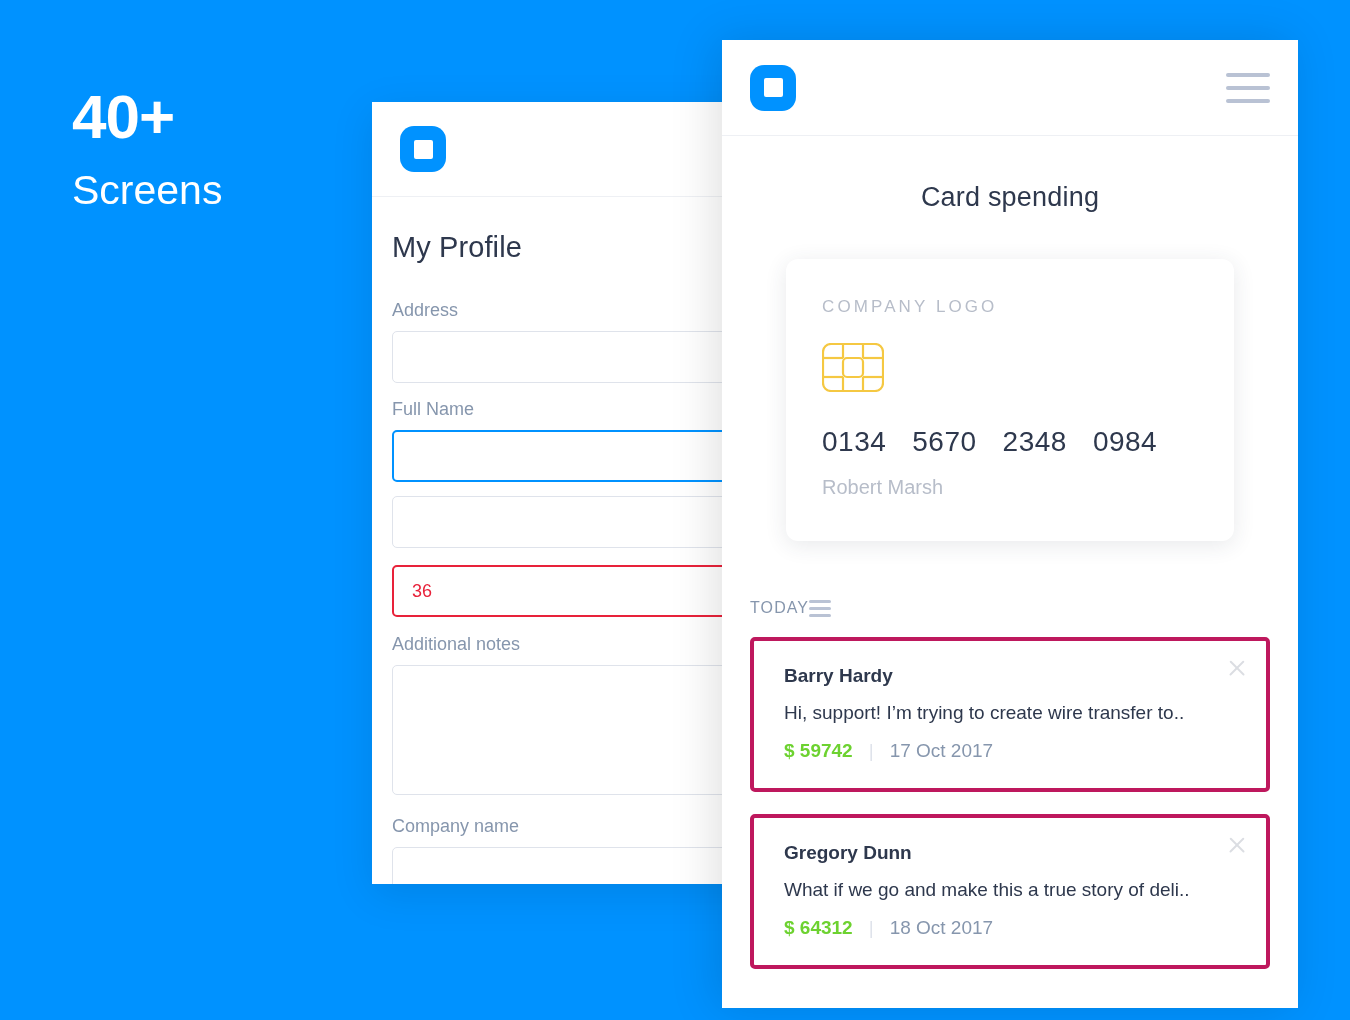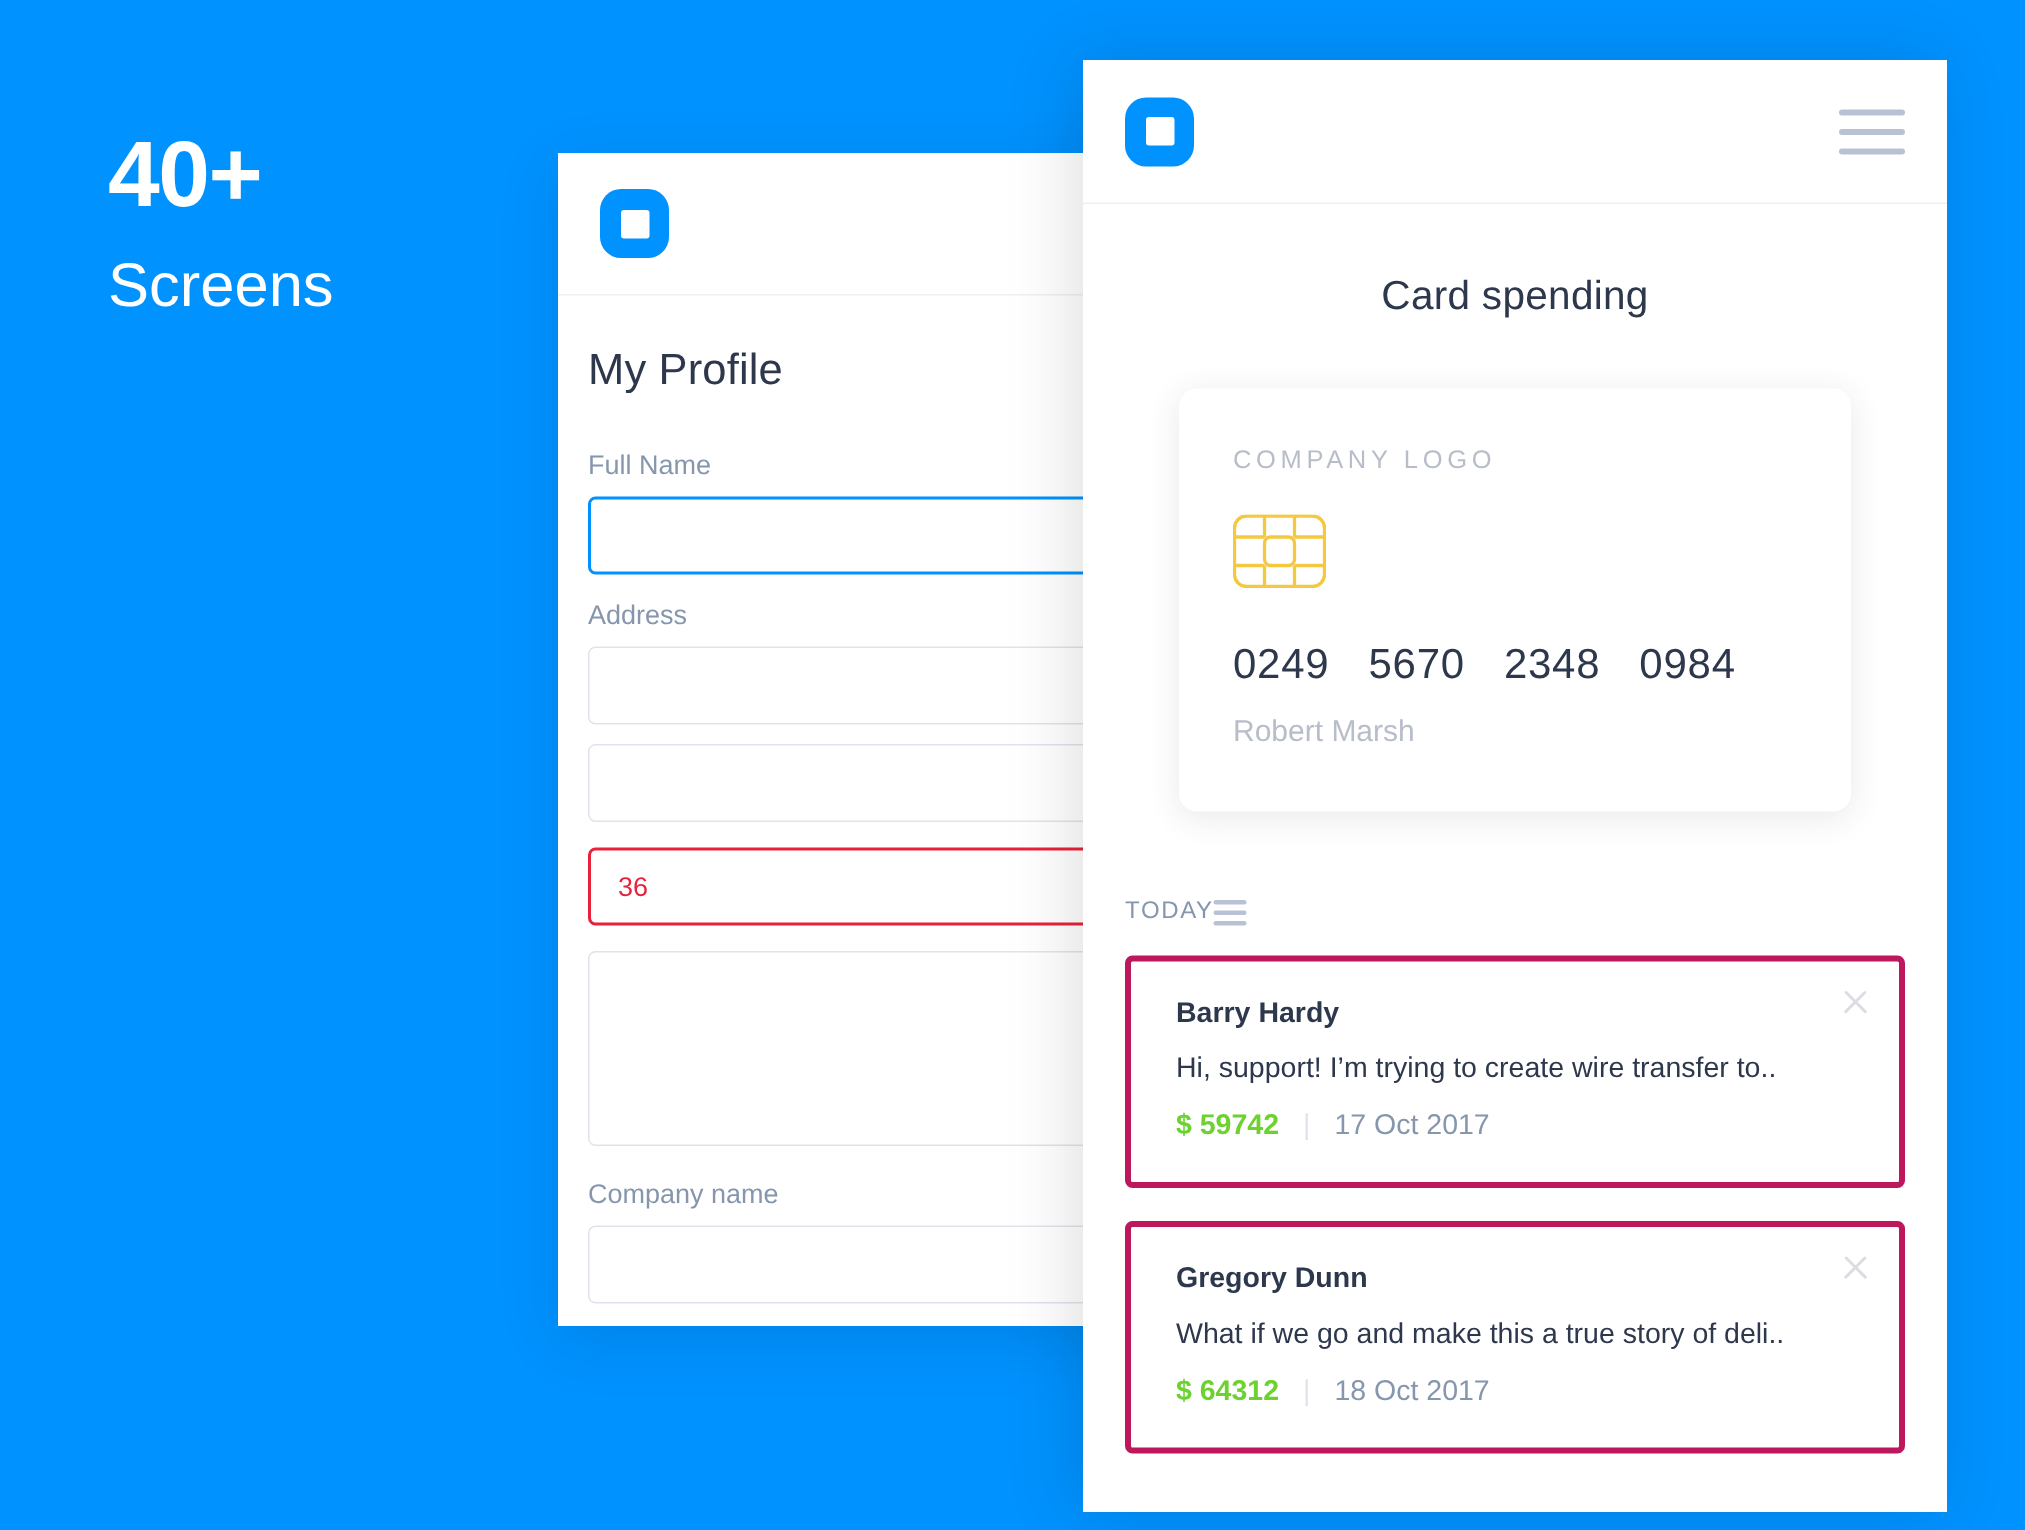--- a/index.html
+++ b/index.html
@@ -301,39 +301,40 @@
 
   <div class="appbar">
     <div class="logo-mark">
       <div class="logo-inner"></div>
     </div>
   </div>
 
   <div class="profile-body">
     <h1 class="page-title">My Profile</h1>
 
+    <div class="field field-tight">
+      <label class="field-label">Address</label>
+      <input class="field-input" value="" style="">
+    </div>
+
     <div class="field">
       <label class="field-label">Full Name</label>
       <input class="field-input is-focused" value="" style="">
     </div>
 
-    <div class="field field-tight">
-      <label class="field-label">Address</label>
-      <input class="field-input" value="" style="">
-    </div>
-
     <div class="field field-nolabel">
       <input class="field-input" value="" style="">
     </div>
 
     <div class="field">
       <input class="field-input is-error" value="36" style="">
     </div>
 
     <div class="field">
+      <label class="field-label">Additional notes</label>
       <textarea class="field-textarea" style=""></textarea>
     </div>
 
     <div class="field">
       <label class="field-label">Company name</label>
       <input class="field-input" value="" style="">
     </div>
   </div>
 </div>
 
@@ -364,21 +365,21 @@
         <path d="M21 34 L21 48" stroke="#f5c842" stroke-width="2.2"></path>
         <path d="M41 34 L41 48" stroke="#f5c842" stroke-width="2.2"></path>
         <path d="M1 15 L21 15" stroke="#f5c842" stroke-width="2.2"></path>
         <path d="M41 15 L61 15" stroke="#f5c842" stroke-width="2.2"></path>
         <path d="M1 34 L21 34" stroke="#f5c842" stroke-width="2.2"></path>
         <path d="M41 34 L61 34" stroke="#f5c842" stroke-width="2.2"></path>
       </svg>
     </div>
 
     <div class="card-number">
-      <span>0249</span><span>5670</span><span>2348</span><span>0984</span>
+      <span>0134</span><span>5670</span><span>2348</span><span>0984</span>
     </div>
 
     <div class="card-holder">Robert Marsh</div>
   </div>
 
   <div class="tx-section">
     <div class="tx-header">
       <div class="tx-header-label">TODAY</div>
       <div class="filter-icon">
         <span></span>

